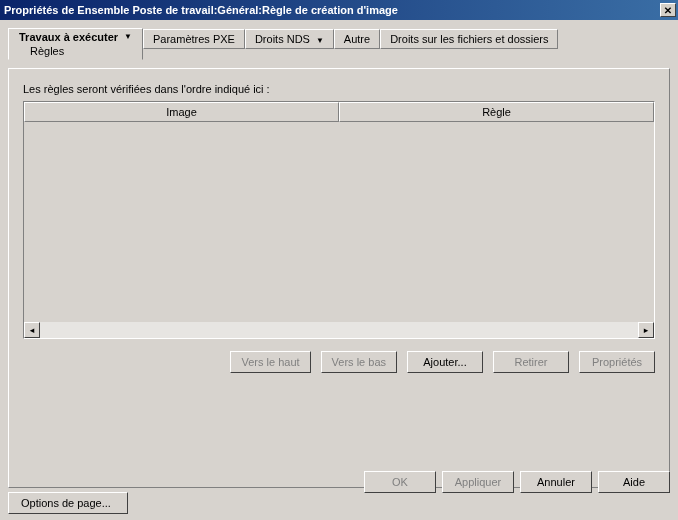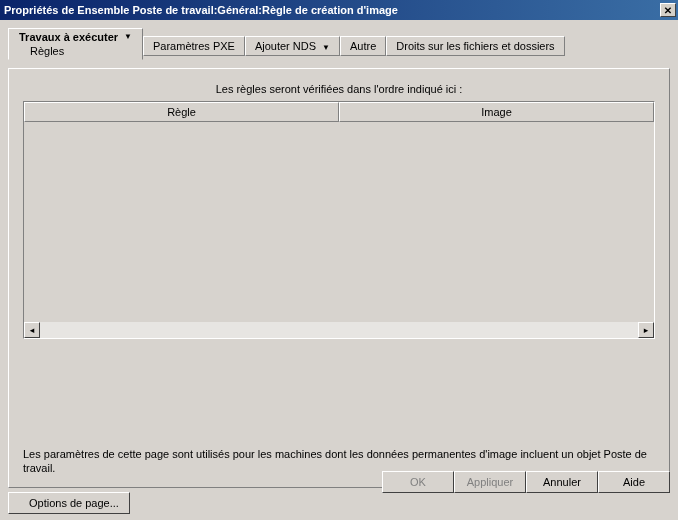--- a/index.html
+++ b/index.html
@@ -50,21 +50,21 @@
     padding: 0 9px;
     border: 1px solid;
     border-color: #ffffff #808080 #808080 #ffffff;
     background: #d7d3ce;
     margin-right: 0;
     display: flex;
     align-items: center;
     font-size: 11px;
     color: #000;
     position: relative;
-    top: 8px;
+    top: 1px;
   }
   .tab.active {
     border-bottom: 1px solid #d7d3ce;
     font-weight: bold;
     height: 21px;
     top: 0;
     z-index: 3;
   }
   .tab .dd {
     margin-left: 6px; font-size: 8px; position: relative; top: 1px;
@@ -83,21 +83,20 @@
     left: 8px;
     right: 8px;
     top: 48px;
     height: 420px;
     padding: 14px 14px 10px 14px;
   }
   .hint-text {
     font-size: 11px;
     color: #000;
     margin-bottom: 6px;
-    text-align: center;
   }
   .table-wrap {
     border: 1px solid;
     border-color: #808080 #ffffff #ffffff #808080;
     height: 238px;
     background: #d7d3ce;
     display: flex;
     flex-direction: column;
   }
   .table-head {
@@ -158,22 +157,22 @@
     line-height: 14px;
   }
   .footer {
     position: absolute;
     left: 8px; right: 8px;
     bottom: 6px;
     display: flex;
     align-items: center;
   }
   .footer .spacer { flex: 1; }
-  .footer .btn { min-width: 72px; margin-left: 0; }
-  .footer .btn.page-opts { min-width: 120px; justify-content: flex-start; padding-left: 20px; margin-left: 0; margin-top: 43px; }
+  .footer .btn { min-width: 72px; margin-left: 6px; }
+  .footer .btn.page-opts { min-width: 120px; justify-content: flex-start; padding-left: 12px; margin-left: 0; margin-top: 43px; }
 </style>
 </head>
 <body>
 
 <div class="titlebar">
   <span class="titlebar-title">Propriétés de Ensemble Poste de travail:Général:Règle de création d'image</span>
   <div class="titlebar-btn">
     <span>✕</span>
   </div>
 </div>
@@ -185,53 +184,59 @@
       <span style="display:flex; align-items:flex-start;">
         <span>Travaux à exécuter</span>
         <span class="dd">▼</span>
       </span>
       <span class="sub-tab-label" style="padding-left:11px; font-weight:normal;">Règles</span>
     </div>
     <div class="tab">
       <span>Paramètres PXE</span>
     </div>
     <div class="tab">
-      <span>Ajouter NDS</span>
+      <span>Droits NDS</span>
       <span class="dd">▼</span>
     </div>
     <div class="tab">
       <span>Autre</span>
     </div>
     <div class="tab">
       <span>Droits sur les fichiers et dossiers</span>
     </div>
   </div>
 
   <div class="tab-frame">
     <div class="hint-text">Les règles seront vérifiées dans l'ordre indiqué ici :</div>
 
     <div class="table-wrap">
       <div class="table-head">
+        <div class="th">Image</div>
         <div class="th">Règle</div>
-        <div class="th">Image</div>
       </div>
       <div class="table-body"></div>
       <div class="hscroll">
         <div class="sbtn">
           <span>◂</span>
         </div>
         <div class="strack"></div>
         <div class="sbtn">
           <span>▸</span>
         </div>
       </div>
     </div>
 
-
-    <div class="info-text">Les paramètres de cette page sont utilisés pour les machines dont les données permanentes d'image incluent un objet Poste de travail.</div>
+    <div class="row-btns">
+      <div class="btn disabled">Vers le haut</div>
+      <div class="btn disabled">Vers le bas</div>
+      <div class="btn">Ajouter...</div>
+      <div class="btn disabled">Retirer</div>
+      <div class="btn disabled">Propriétés</div>
+    </div>
+
   </div>
 
   <div class="footer">
     <div class="btn page-opts">Options de page...</div>
     <div class="spacer"></div>
     <div class="btn disabled">OK</div>
     <div class="btn disabled">Appliquer</div>
     <div class="btn">Annuler</div>
     <div class="btn">Aide</div>
   </div>

